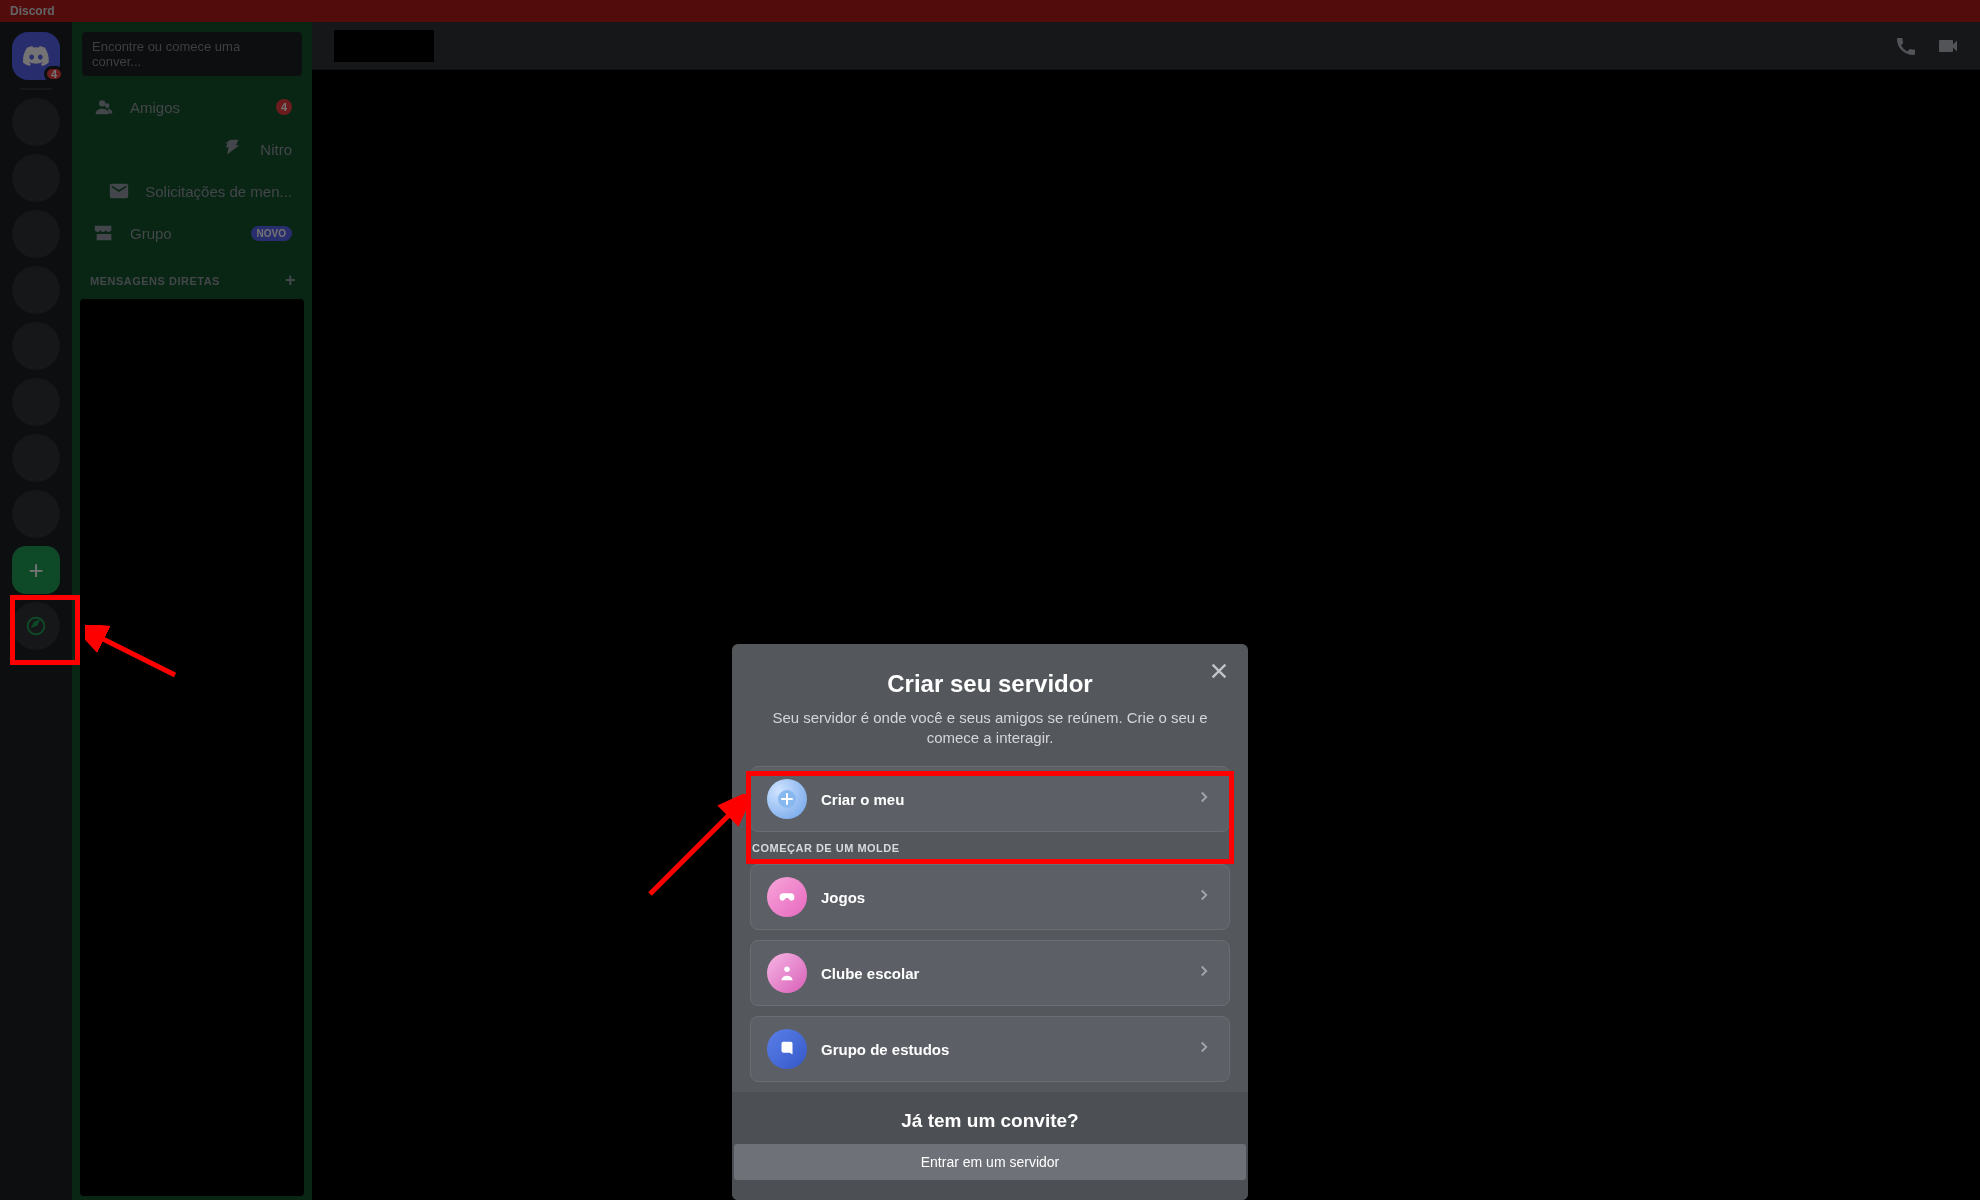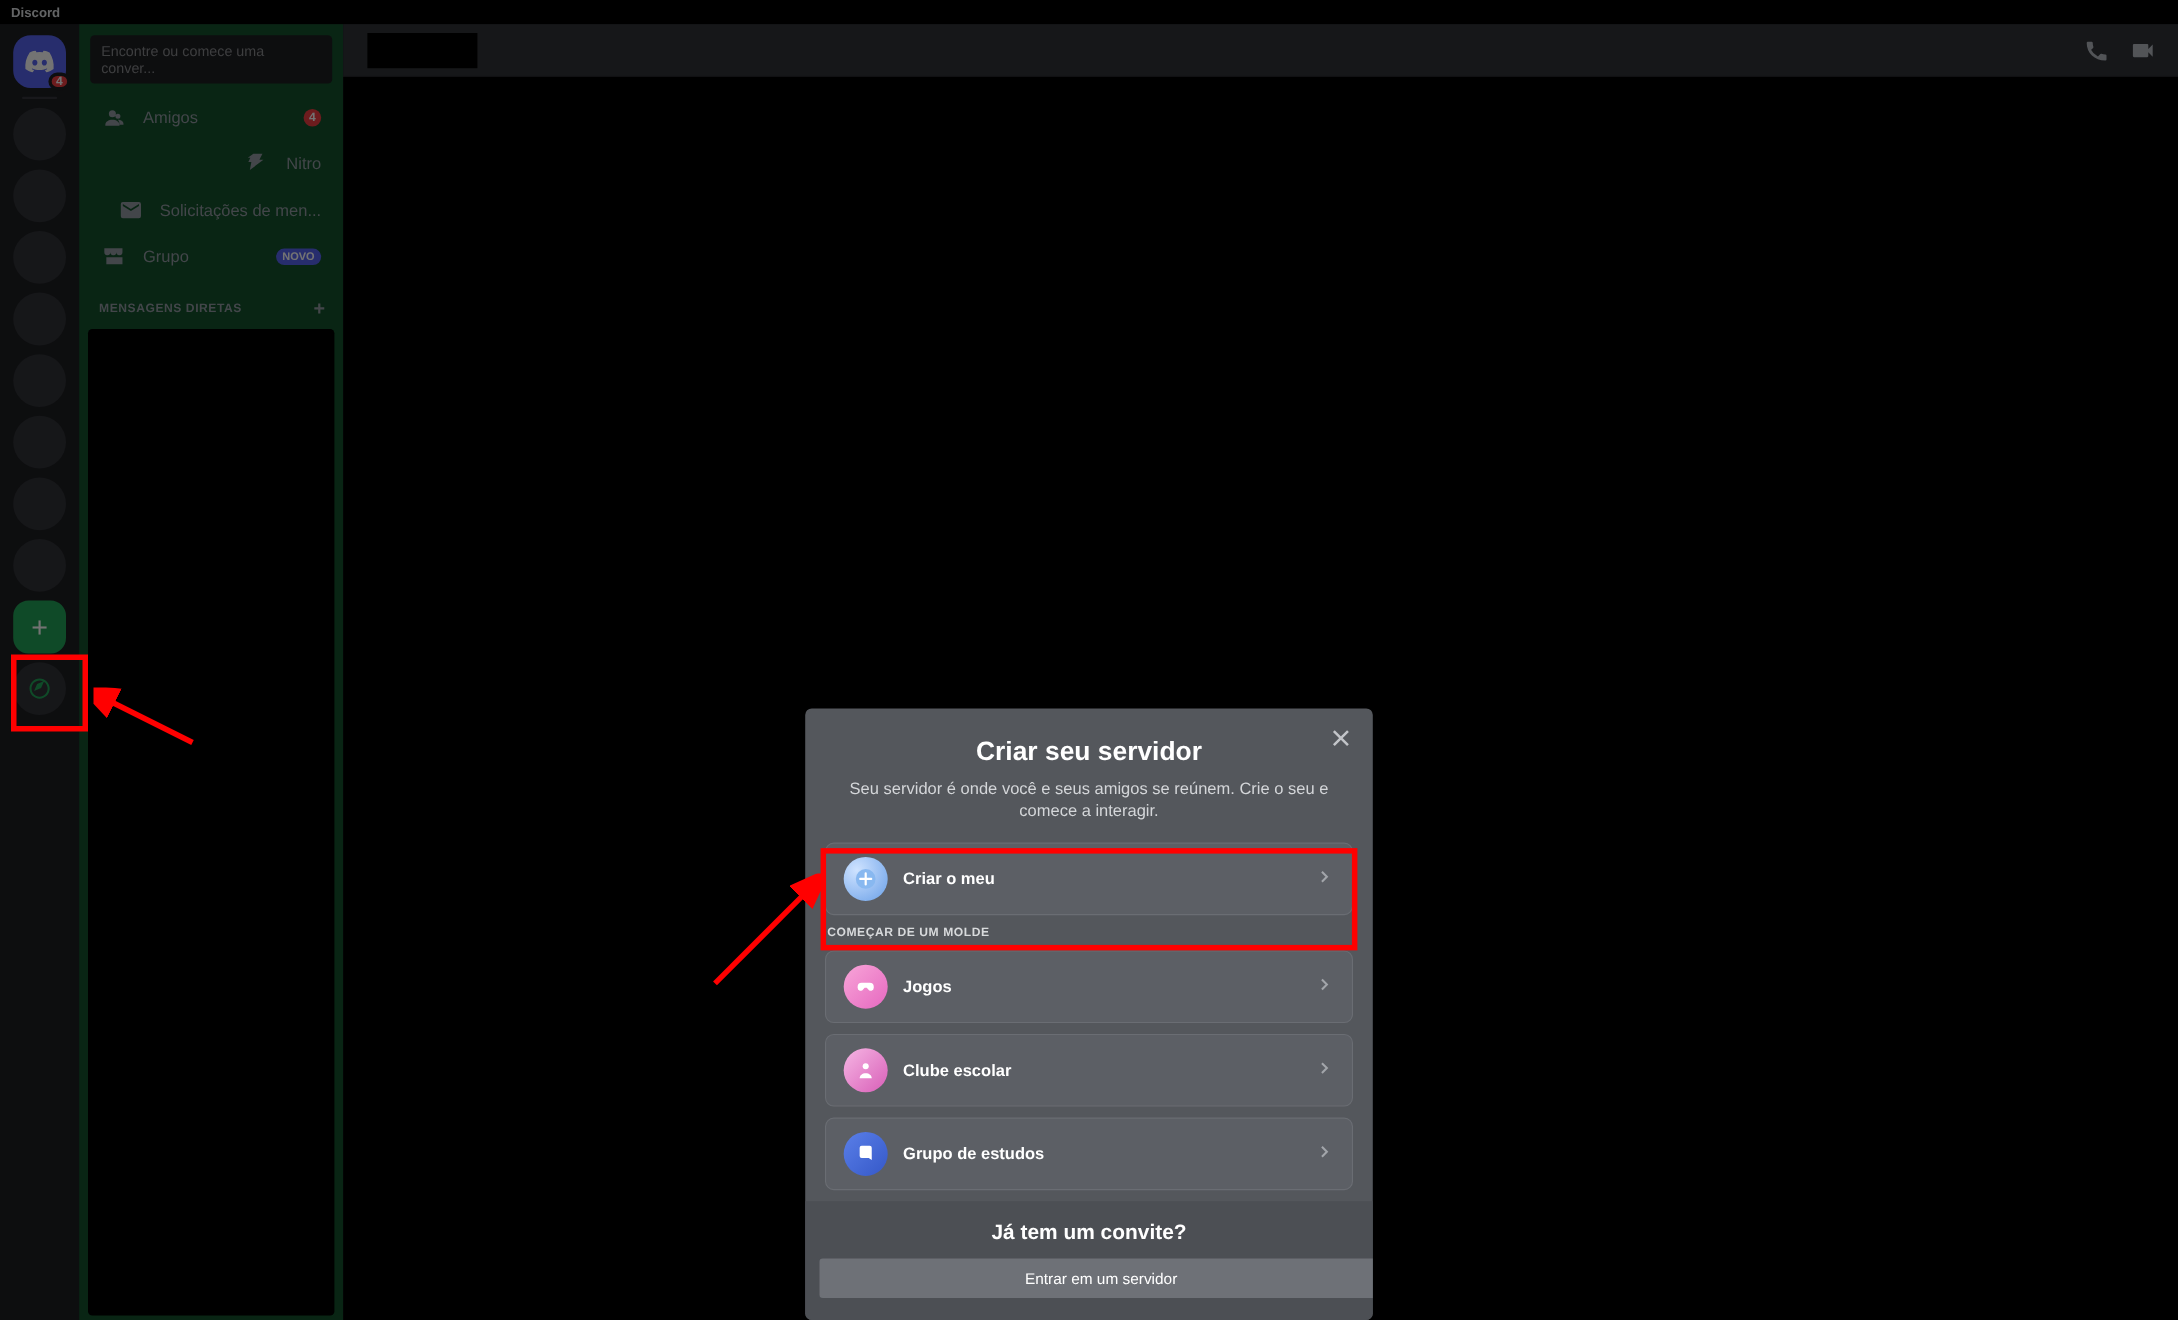--- a/index.html
+++ b/index.html
@@ -1,18 +1,18 @@
 <!DOCTYPE html>
 <html><head>
 <meta charset="utf-8">
 <style>
 * { margin: 0; padding: 0; box-sizing: border-box; font-family: "gg sans", "Helvetica Neue", Helvetica, Arial, sans-serif; }
 body { background: #1e1f22; width: 1980px; height: 1200px; overflow: hidden; position: relative; color: #dbdee1; }
 
-.titlebar { height: 22px; background: #000000; padding-left: 10px; font-size: 12px; font-weight: 600; color: #dbdee1; display: flex; align-items: center; }
+.titlebar { height: 22px; background: #b91c1c; padding-left: 10px; font-size: 12px; font-weight: 600; color: #dbdee1; display: flex; align-items: center; }
 
 .app { display: flex; height: calc(100% - 22px); position: relative; }
 
 .guilds { width: 72px; background: #1e1f22; display: flex; flex-direction: column; align-items: center; padding-top: 10px; gap: 8px; }
 .guild-item { width: 48px; height: 48px; border-radius: 50%; background: #313338; display: flex; align-items: center; justify-content: center; cursor: pointer; position: relative; }
 .guild-item.home { background: #5865f2; border-radius: 16px; }
 .guild-item.home svg { width: 28px; height: 20px; fill: #fff; }
 .guild-badge { position: absolute; bottom: -2px; right: -4px; background: #f23f43; color: #fff; border-radius: 8px; min-width: 16px; height: 16px; font-size: 11px; font-weight: 700; display: flex; align-items: center; justify-content: center; padding: 0 4px; border: 3px solid #1e1f22; }
 .guild-dot { width: 48px; height: 48px; border-radius: 50%; background: #313338; }
 .add-server { background: #23a559; border-radius: 14px; color: #fff; font-size: 26px; font-weight: 400; }
@@ -49,21 +49,21 @@
 .modal-sub { font-size: 15px; color: #d4d6d9; line-height: 1.35; padding: 0 16px; }
 .modal-body { padding: 8px 18px 0; }
 .option { display: flex; align-items: center; padding: 12px 16px; background: #5c5f65; border: 1px solid #6a6d73; border-radius: 8px; margin-bottom: 10px; cursor: pointer; gap: 14px; }
 .option-icon { width: 40px; height: 40px; border-radius: 50%; display: flex; align-items: center; justify-content: center; flex-shrink: 0; }
 .option-label { font-size: 15px; font-weight: 700; color: #fff; flex: 1; }
 .option-chev { color: #a2a5aa; }
 .option-chev svg { width: 18px; height: 18px; stroke: #a2a5aa; stroke-width: 2.5; fill: none; }
 .section-label { font-size: 11px; font-weight: 700; color: #d8dadc; letter-spacing: 0.5px; margin: 6px 2px 10px; }
 .modal-footer { background: #4c4f54; padding: 18px 2px 20px; text-align: center; margin-top: 8px; }
 .footer-title { font-size: 19px; font-weight: 700; color: #fff; margin-bottom: 12px; }
-.footer-btn { width: 100%; padding: 10px; background: #6e7177; border: none; border-radius: 3px; color: #fff; font-size: 14px; font-weight: 500; cursor: pointer; margin-left: 11px; }
+.footer-btn { width: 100%; padding: 10px; background: #6e7177; border: none; border-radius: 3px; color: #fff; font-size: 14px; font-weight: 500; cursor: pointer; }
 
 
 .hl-box1 { position: absolute; left: 10px; top: 595px; width: 70px; height: 70px; border: 5px solid #ff0000; z-index: 50; }
 .hl-box2 { position: absolute; width: 488px; height: 93px; border: 5px solid #ff0000; pointer-events: none; }
 .arrow1 { position: absolute; left: 85px; top: 625px; z-index: 50; }
 .arrow2 { position: absolute; z-index: 60; }
 .modal-container { position: relative; }
 
 
 .ic-create { background: radial-gradient(circle at 30% 30%, #cfe3ff, #6aa0e8); }

